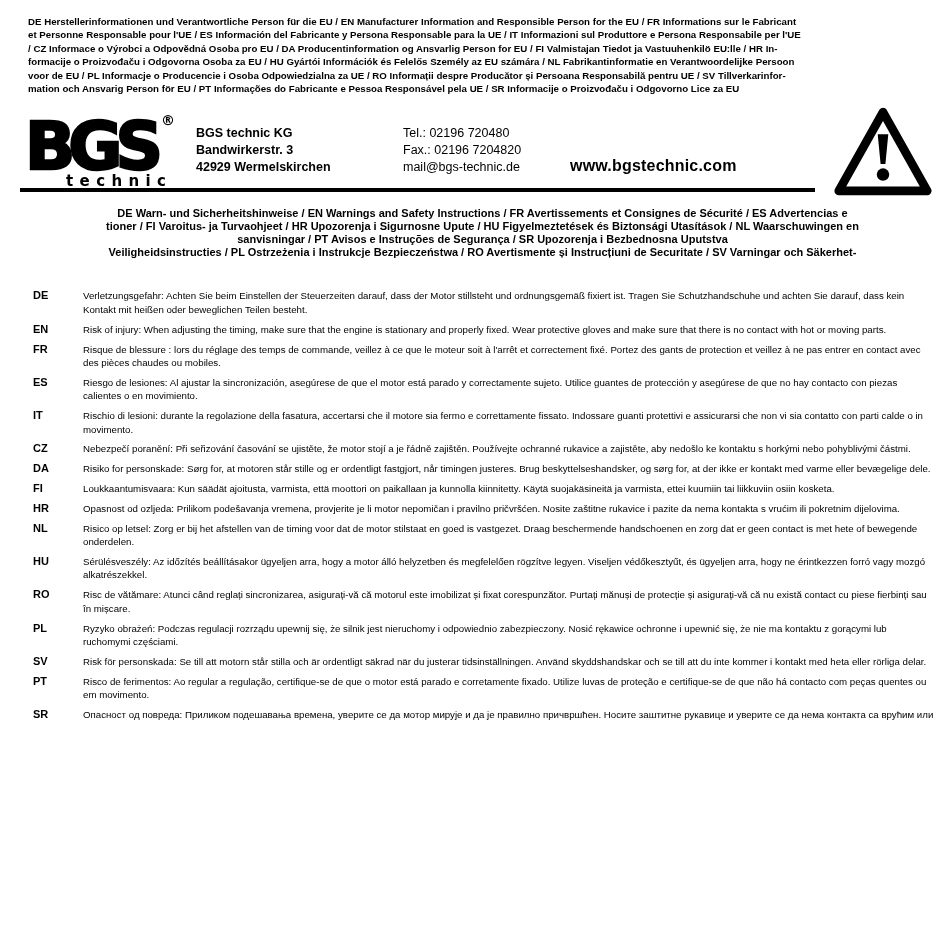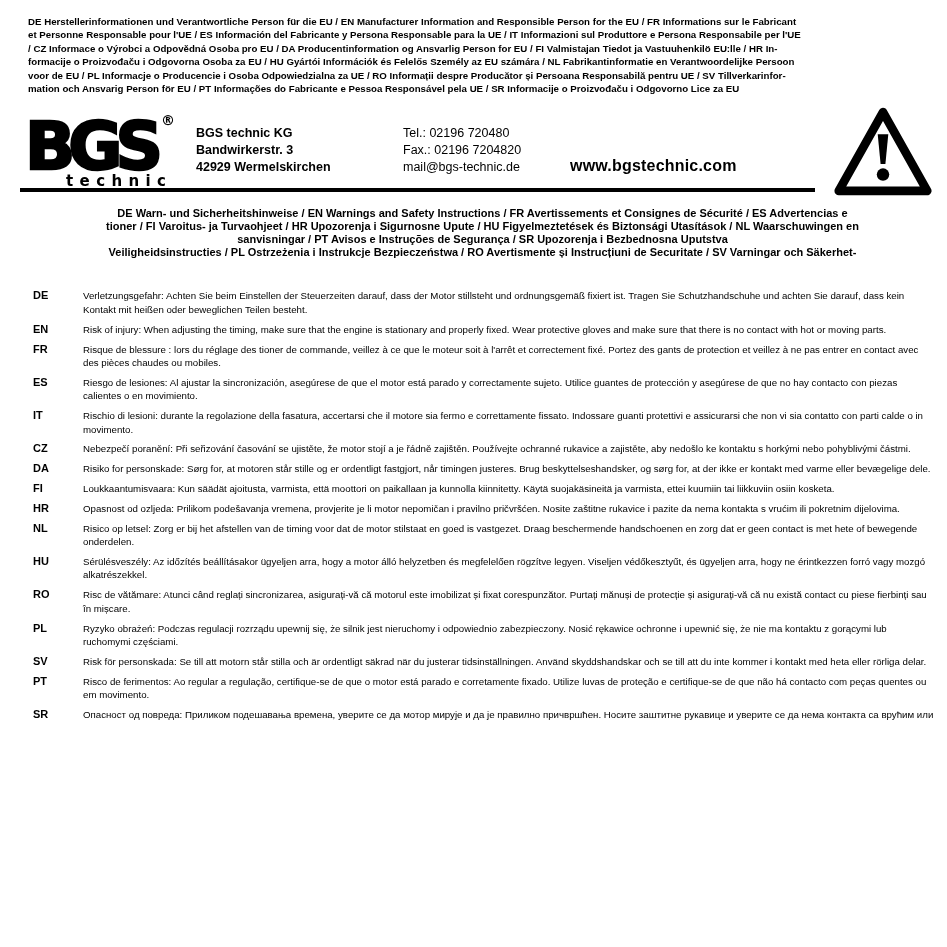--- a/index.html
+++ b/index.html
@@ -90,21 +90,21 @@
     <div class="item">
       <span class="code">DE</span>
       <div class="text">Verletzungsgefahr: Achten Sie beim Einstellen der Steuerzeiten darauf, dass der Motor stillsteht und ordnungsgemäß fixiert ist. Tragen Sie Schutzhandschuhe und achten Sie darauf, dass kein Kontakt mit heißen oder beweglichen Teilen besteht.</div>
     </div>
     <div class="item">
       <span class="code">EN</span>
       <div class="text">Risk of injury: When adjusting the timing, make sure that the engine is stationary and properly fixed. Wear protective gloves and make sure that there is no contact with hot or moving parts.</div>
     </div>
     <div class="item">
       <span class="code">FR</span>
-      <div class="text">Risque de blessure : lors du réglage des tioner de commande, veillez à ce que le moteur soit à l'arrêt et correctement fixé. Portez des gants de protection et veillez à ne pas entrer en contact avec des pièces chaudes ou mobiles.</div>
+      <div class="text">Risque de blessure : lors du réglage des temps de commande, veillez à ce que le moteur soit à l'arrêt et correctement fixé. Portez des gants de protection et veillez à ne pas entrer en contact avec des pièces chaudes ou mobiles.</div>
     </div>
     <div class="item">
       <span class="code">ES</span>
       <div class="text">Riesgo de lesiones: Al ajustar la sincronización, asegúrese de que el motor está parado y correctamente sujeto. Utilice guantes de protección y asegúrese de que no hay contacto con piezas calientes o en movimiento.</div>
     </div>
     <div class="item">
       <span class="code">IT</span>
       <div class="text">Rischio di lesioni: durante la regolazione della fasatura, accertarsi che il motore sia fermo e correttamente fissato. Indossare guanti protettivi e assicurarsi che non vi sia contatto con parti calde o in movimento.</div>
     </div>
     <div class="item">

